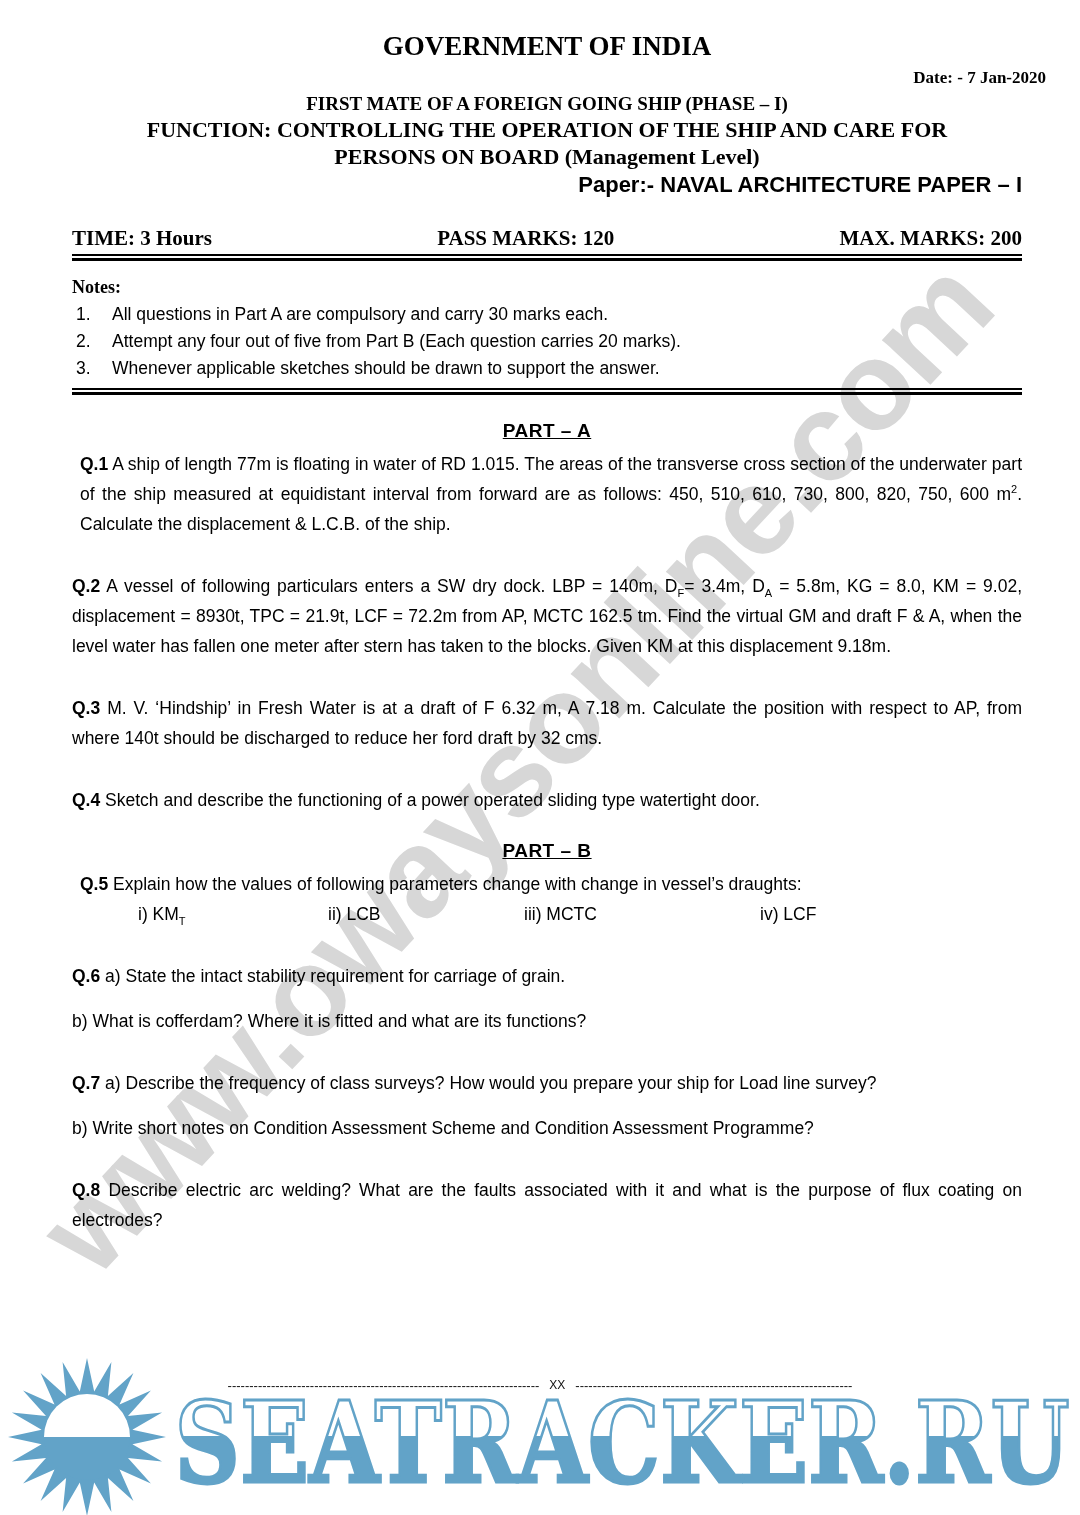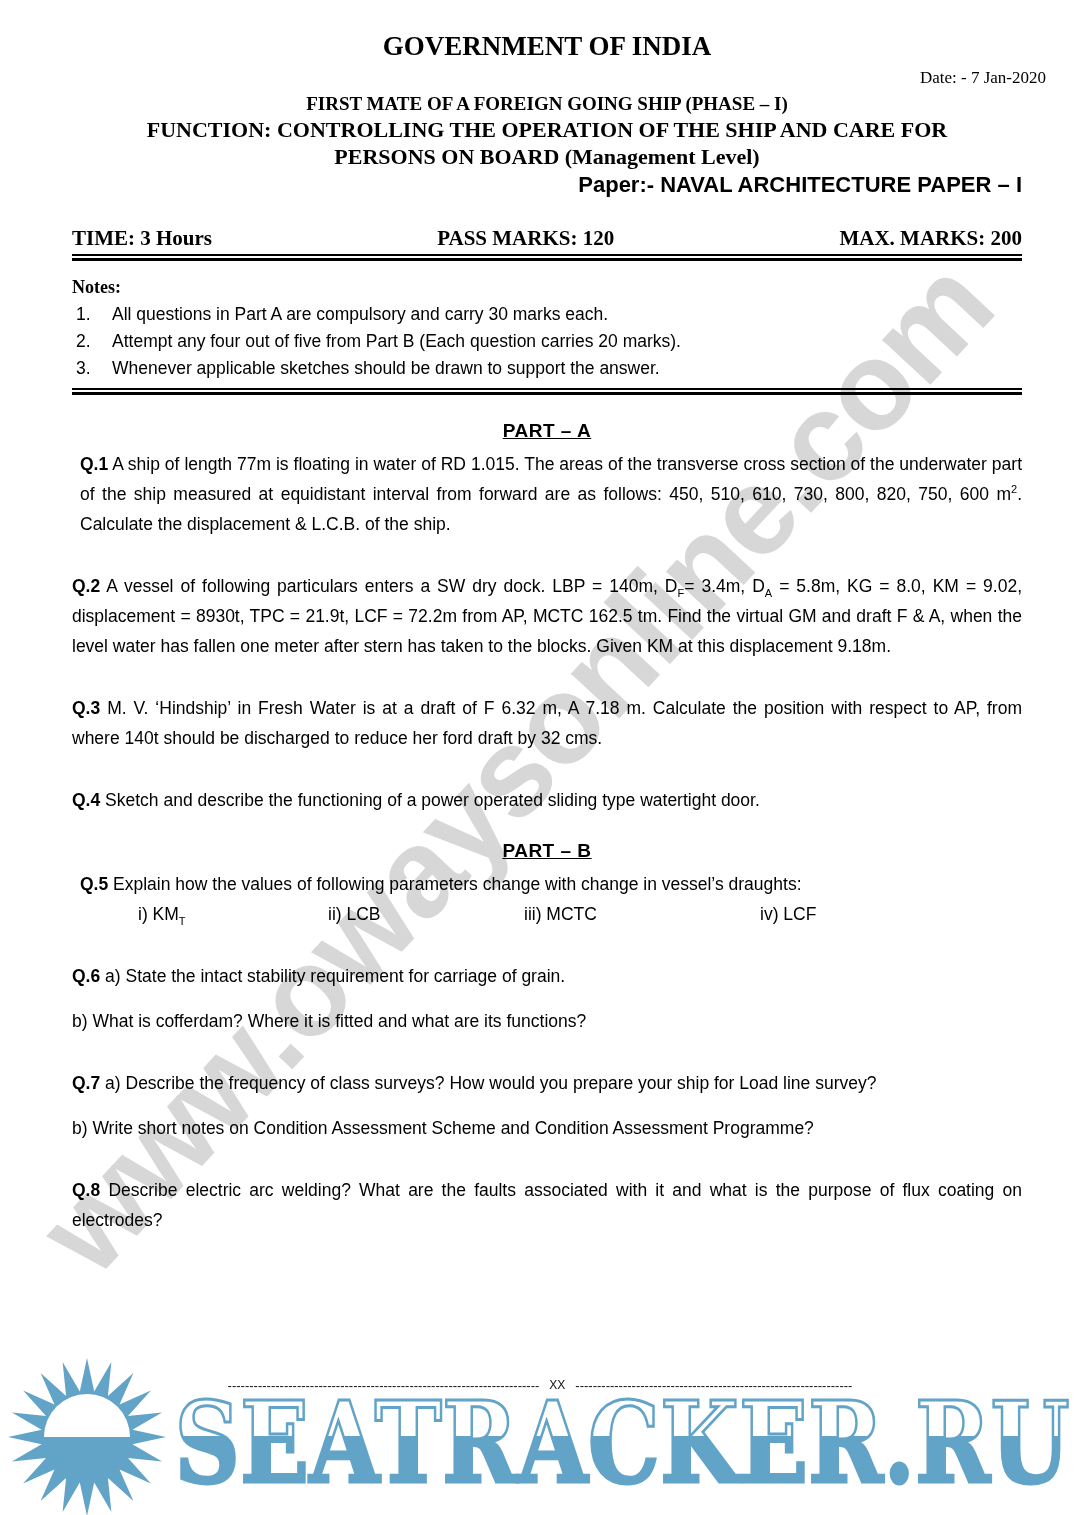--- a/index.html
+++ b/index.html
@@ -7,21 +7,21 @@
         font-family:"Liberation Sans",sans-serif;color:#000;}
   
   .watermark{position:absolute;left:-185px;top:695px;width:1400px;z-index:0;
              transform:rotate(-47deg);text-align:center;
              font-family:"Liberation Sans",sans-serif;font-weight:bold;
              font-size:125px;letter-spacing:-2px;color:var(--wm-gray,#d7d7d7);
              pointer-events:none;user-select:none;}
   .content{position:relative;z-index:1;padding:30px 58px 0 72px;}
   
   .h-org{font-family:"Liberation Serif",serif;font-weight:bold;font-size:27px;line-height:32px;text-align:center;}
-  .h-date{font-family:"Liberation Serif",serif;font-weight:normal;font-size:17px;line-height:20px;
+  .h-date{font-family:"Liberation Serif",serif;font-weight:bold;font-size:17px;line-height:20px;
           text-align:right;margin:6px -24px 0 0;}
   .h-exam{font-family:"Liberation Serif",serif;font-weight:bold;font-size:19px;line-height:24px;text-align:center;margin-top:4px;}
   .h-func{font-family:"Liberation Serif",serif;font-weight:bold;font-size:22px;line-height:27px;text-align:center;}
   .h-paper{font-family:Liberation Sans, sans-serif;font-weight:bold;font-size:22px;line-height:27px;text-align:right;margin-top:1px;}
   
   .meta{display:flex;justify-content:space-between;align-items:baseline;margin-top:27px;
         font-family:"Liberation Serif",serif;font-weight:bold;font-size:21px;line-height:26px;}
   .rule{margin-top:3px;height:2px;border-top:2px solid #000;border-bottom:3px solid #000;}
   .rule.second{margin-top:6px;}
   

